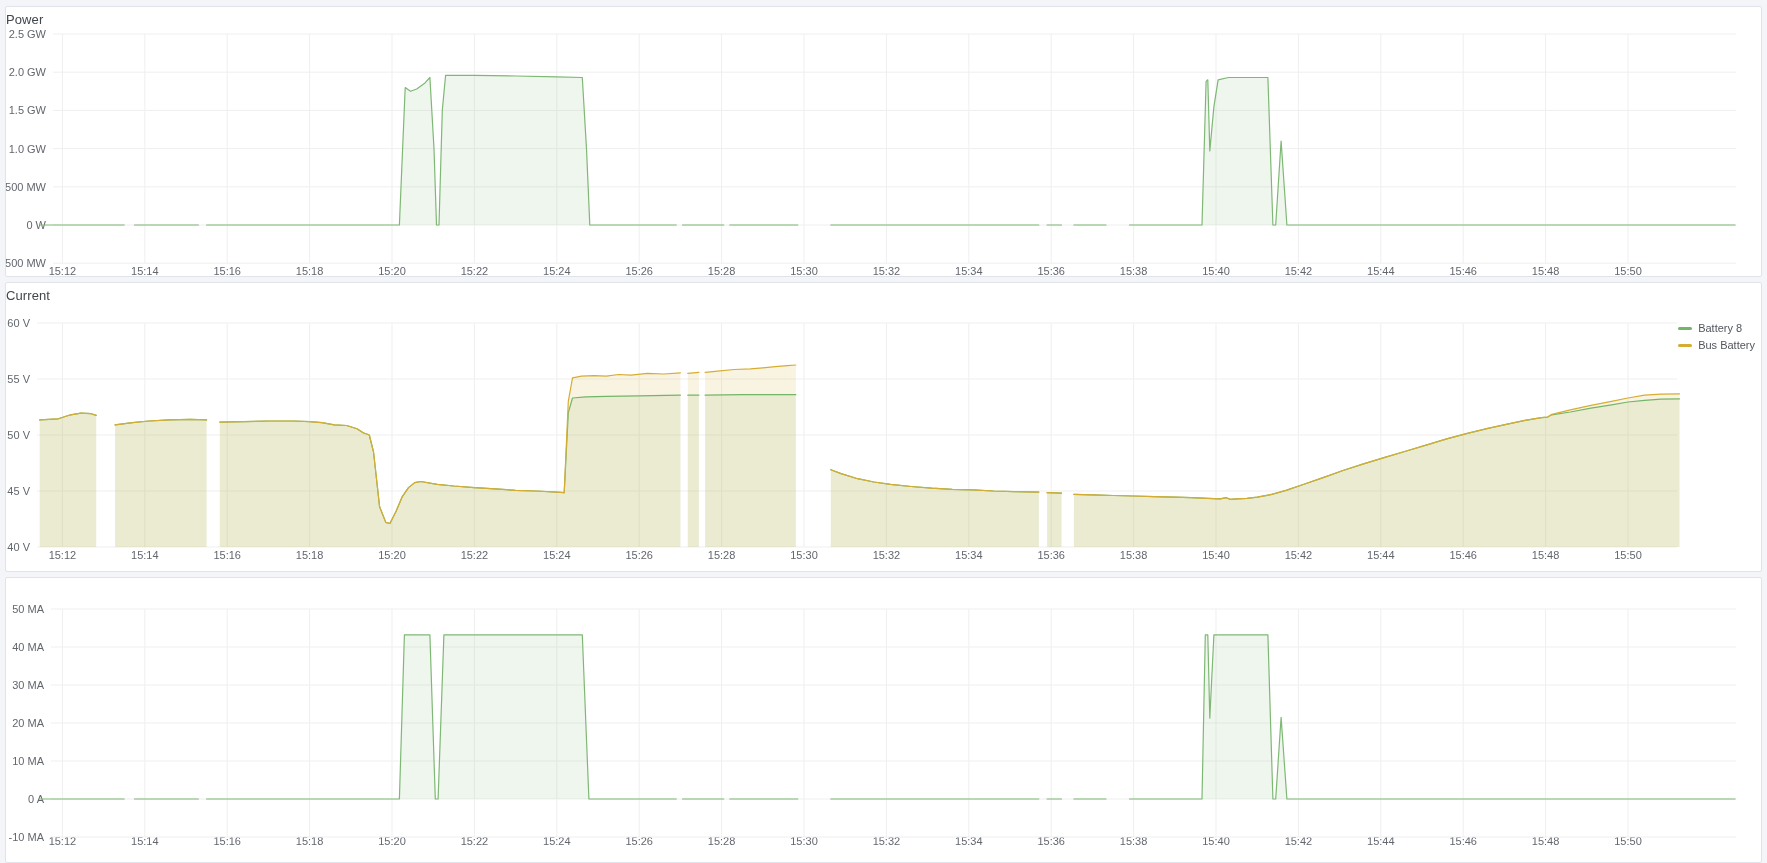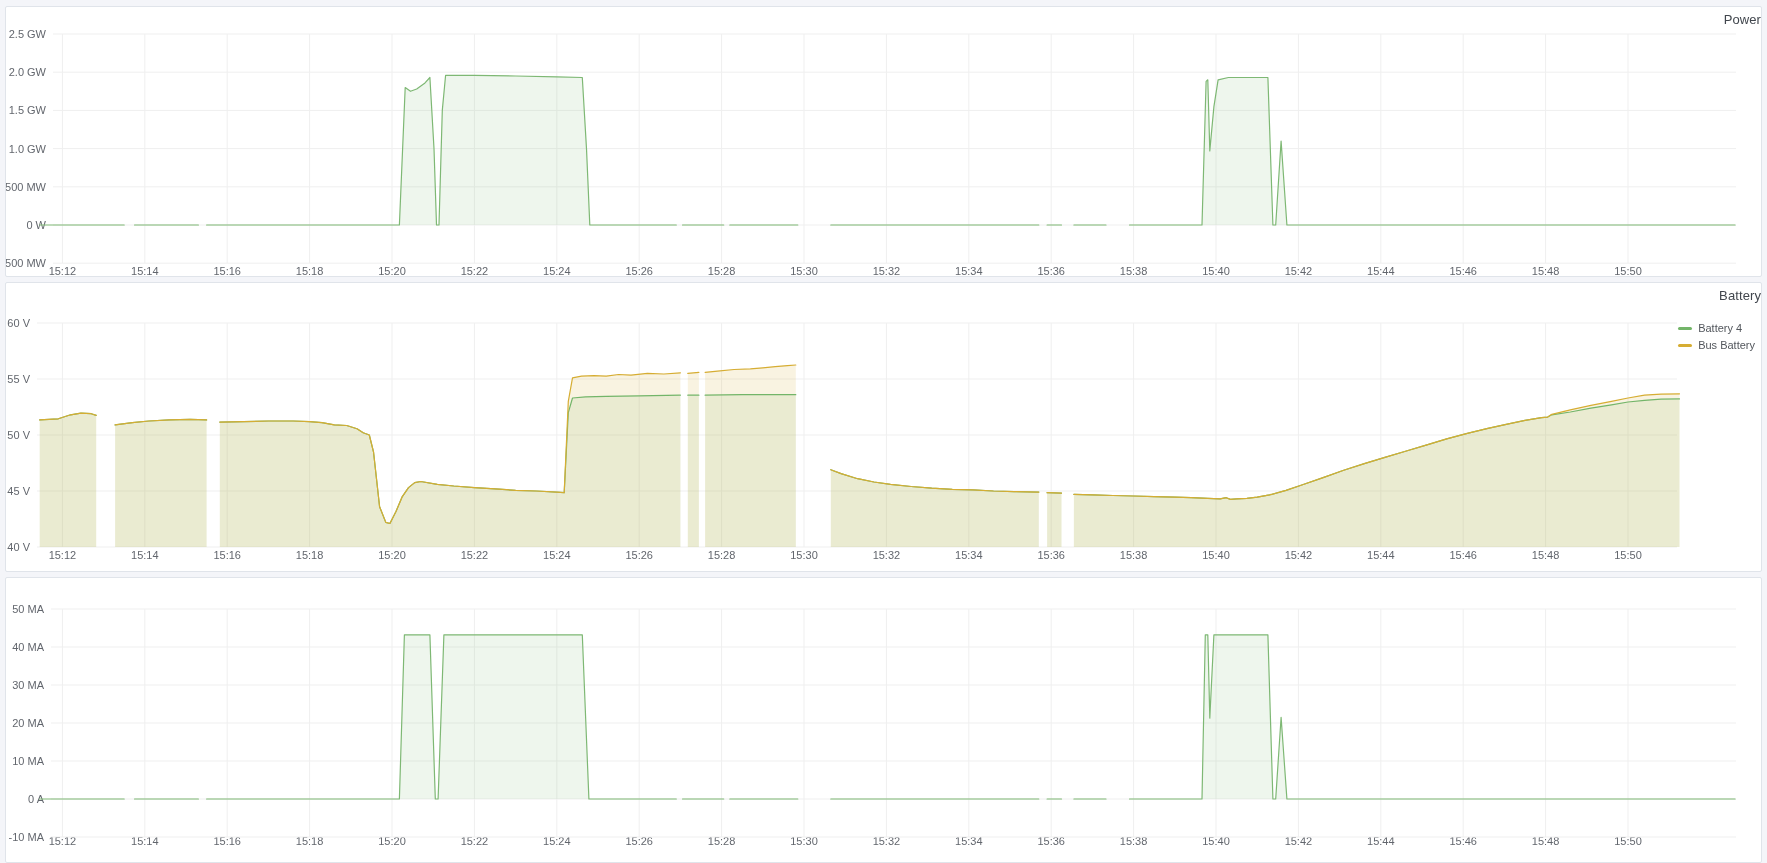--- a/index.html
+++ b/index.html
@@ -1,20 +1,20 @@
 <!DOCTYPE html>
 <html><head>
 <meta charset="utf-8">
 <style>
   html,body{margin:0;padding:0;background:#f4f5f9;width:1767px;height:863px;overflow:hidden;
     font-family:"Liberation Sans","DejaVu Sans",sans-serif;}
   .dash{padding:6px 5px 0 5px;}
   .panel{position:relative;background:#ffffff;border:1px solid #e0e4ea;border-radius:2px;
     box-sizing:border-box;width:1757px;margin-bottom:5px;overflow:hidden;}
-  .panel-title{position:absolute;top:5px;left:0;width:100%;text-align:right;
+  .panel-title{position:absolute;top:5px;left:0;width:100%;text-align:left;
     font-size:13px;color:#41464d;letter-spacing:.1px;cursor:pointer;}
   svg{display:block;}
   svg text{font-family:"Liberation Sans","DejaVu Sans",sans-serif;font-size:11px;fill:#62666d;}
   .legend{position:absolute;top:38px;right:6px;display:flex;flex-direction:column;gap:3px;}
   .legend-row{display:flex;align-items:center;font-size:11px;color:#52565c;cursor:pointer;line-height:14px;}
   .swatch{display:inline-block;width:14px;height:3px;border-radius:2px;margin-right:6px;}
 </style>
 </head>
 <body>
 
@@ -176,25 +176,25 @@
         <polyline points="1067.9,211.4 1086.4,211.9 1107.0,212.5 1127.6,213.0 1148.2,213.6 1168.8,214.2 1185.3,214.7 1201.8,215.3 1214.1,215.8 1220.3,214.7 1224.4,216.4 1230.6,215.8 1240.9,215.3 1251.2,214.2 1263.6,211.9 1280.0,207.4 1296.5,201.8 1317.1,194.6 1337.7,187.3 1358.3,180.6 1378.9,174.4 1399.5,168.2 1420.1,162.1 1440.7,155.9 1461.3,150.3 1481.9,145.3 1502.5,140.8 1519.0,137.4 1535.5,134.6 1541.7,134.1 1545.8,131.8 1564.3,129.0 1584.9,125.1 1605.5,121.8 1622.0,119.0 1638.5,117.3 1655.0,116.2 1673.5,115.9" fill="none" stroke="#73b569" stroke-width="1.2" stroke-linejoin="round" stroke-linecap="round"></polyline>
         <polyline points="33.7,136.9 52.3,135.8 64.6,131.8 74.9,130.2 85.2,130.7 90.2,132.4" fill="none" stroke="#d6ad33" stroke-width="1.2" stroke-linejoin="round" stroke-linecap="round"></polyline>
         <polyline points="109.1,141.9 126.4,139.7 142.9,138.0 163.5,136.9 184.1,136.3 200.6,136.9" fill="none" stroke="#d6ad33" stroke-width="1.2" stroke-linejoin="round" stroke-linecap="round"></polyline>
         <polyline points="213.8,139.1 237.7,138.6 262.4,138.0 287.1,138.0 303.6,138.6 316.0,139.7 328.3,141.9 340.7,142.5 351.0,145.8 357.2,149.8 363.3,152.0 367.5,168.8 373.6,223.7 379.8,239.4 383.9,240.5 390.1,228.2 396.3,213.6 402.5,204.6 408.7,199.6 414.8,198.5 431.3,201.3 447.8,203.0 468.4,204.6 489.0,205.8 509.6,207.4 530.2,208.0 550.8,209.1 558.2,209.7 562.3,118.4 566.5,94.9 575.5,93.2 587.9,92.6 600.2,93.2 612.6,91.5 625.0,92.1 641.4,90.4 657.9,91.0 674.4,89.8" fill="none" stroke="#d6ad33" stroke-width="1.2" stroke-linejoin="round" stroke-linecap="round"></polyline>
         <polyline points="681.8,90.4 692.9,89.3" fill="none" stroke="#d6ad33" stroke-width="1.2" stroke-linejoin="round" stroke-linecap="round"></polyline>
         <polyline points="699.1,89.3 711.5,88.2 728.0,86.5 744.4,85.9 756.8,84.8 769.2,83.7 781.5,82.6 789.8,82.0" fill="none" stroke="#d6ad33" stroke-width="1.2" stroke-linejoin="round" stroke-linecap="round"></polyline>
         <polyline points="824.8,186.7 835.1,190.6 851.6,195.7 868.0,199.0 884.5,201.3 905.1,203.5 925.7,205.2 946.3,206.3 966.9,206.9 987.5,208.0 1008.1,208.6 1032.8,209.1" fill="none" stroke="#d6ad33" stroke-width="1.2" stroke-linejoin="round" stroke-linecap="round"></polyline>
         <polyline points="1041.1,209.7 1055.5,210.2" fill="none" stroke="#d6ad33" stroke-width="1.2" stroke-linejoin="round" stroke-linecap="round"></polyline>
         <polyline points="1067.9,211.4 1086.4,211.9 1107.0,212.5 1127.6,213.0 1148.2,213.6 1168.8,214.2 1185.3,214.7 1201.8,215.3 1214.1,215.8 1220.3,214.7 1224.4,216.4 1230.6,215.8 1240.9,215.3 1251.2,214.2 1263.6,211.9 1280.0,207.4 1296.5,201.8 1317.1,194.6 1337.7,187.3 1358.3,180.6 1378.9,174.4 1399.5,168.2 1420.1,162.1 1440.7,155.9 1461.3,150.3 1481.9,145.3 1502.5,140.8 1519.0,137.4 1535.5,134.6 1541.7,134.1 1545.8,131.3 1564.3,126.8 1584.9,122.3 1605.5,118.4 1622.0,115.0 1638.5,112.2 1655.0,111.1 1673.5,110.8" fill="none" stroke="#d6ad33" stroke-width="1.2" stroke-linejoin="round" stroke-linecap="round"></polyline>
       </svg>
-    <div class="panel-title">Battery</div>
+    <div class="panel-title">Current</div>
     <div class="legend">
       <div class="legend-row">
         <span class="swatch" id="swatch-0" style="background: rgb(115, 181, 105);"></span>
-        <span>Battery 4</span>
+        <span>Battery 8</span>
       </div>
       <div class="legend-row">
         <span class="swatch" id="swatch-1" style="background: rgb(214, 173, 51);"></span>
         <span>Bus Battery</span>
       </div>
     </div>
   </div>
 
   <div class="panel" id="panel-2" style="height:286px">
     <svg id="chart-2" width="1757" height="286" viewBox="0 0 1757 286">

